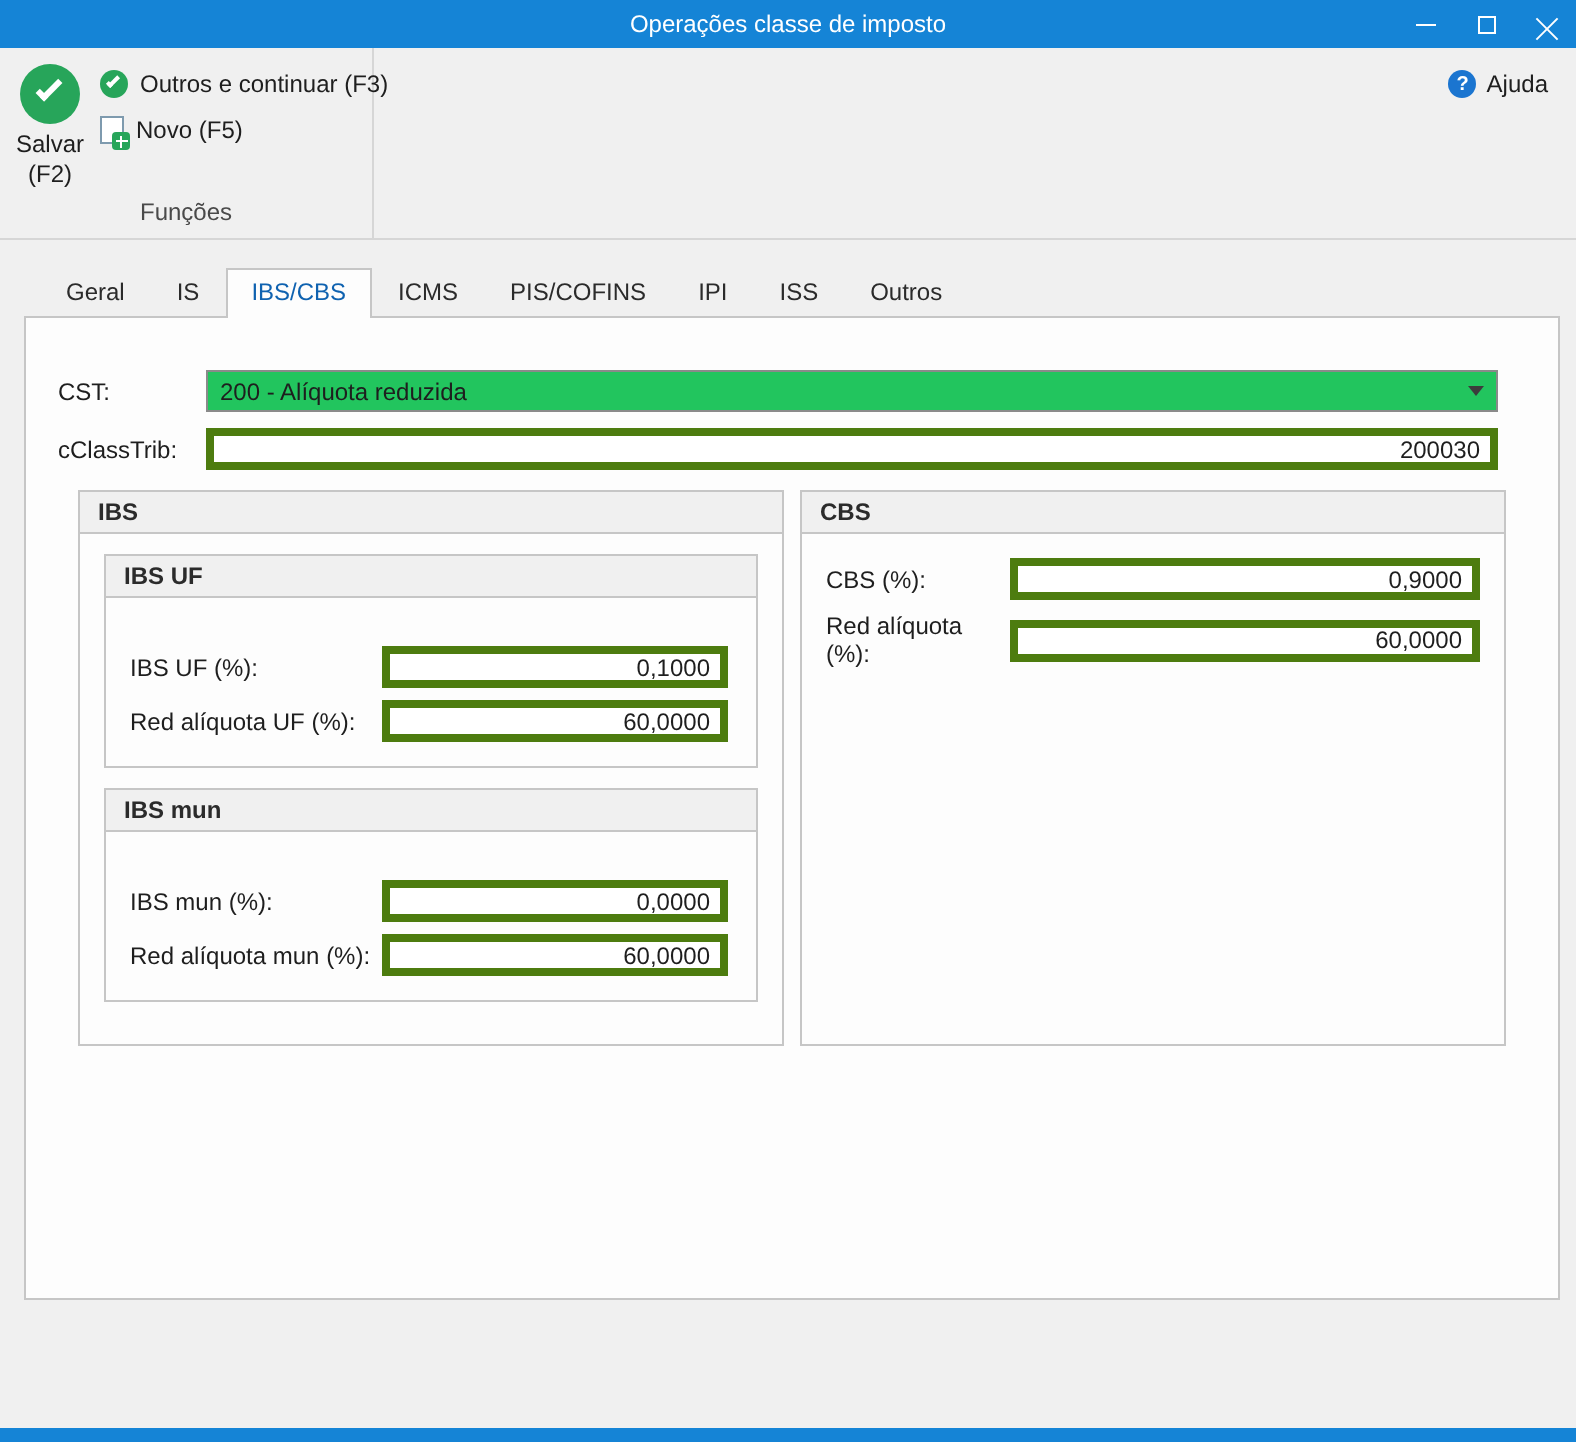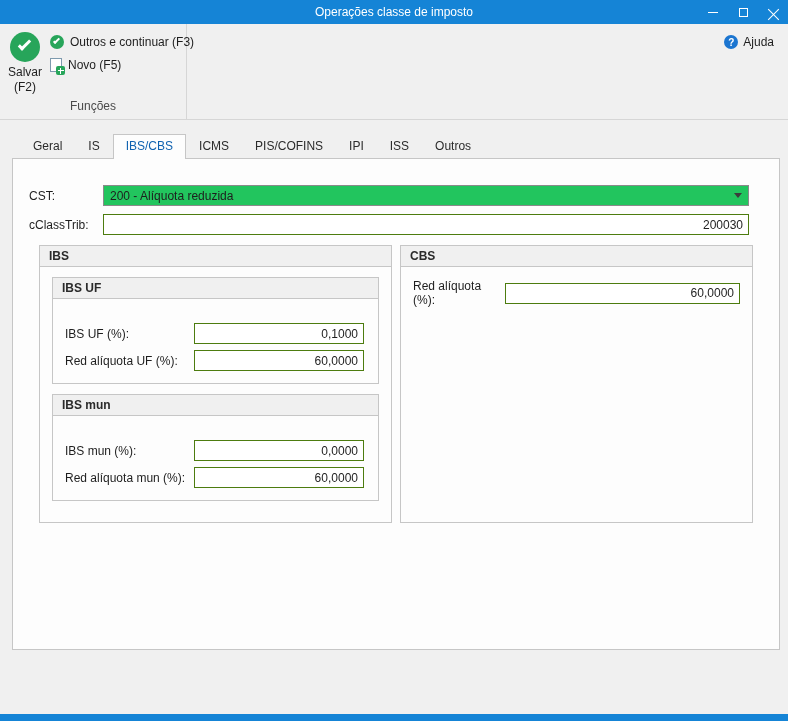--- a/index.html
+++ b/index.html
@@ -68,21 +68,21 @@
   .panel { background: #fdfdfd; border: 1px solid #c6c6c6; height: 492px; flex: 0 0 auto; padding-top: 26px; }
   .form-row { display: flex; align-items: center; margin: 0 30px 8px 16px; }
   .form-row .lbl { width: 74px; flex: 0 0 auto; }
   .combo {
     flex: 1; height: 21px; background: #22c55e; border: 1px solid #8a8a8a;
     display: flex; align-items: center; padding: 0 6px; cursor: default;
   }
   .combo-text { flex: 1; }
   .caret { width: 0; height: 0; border-left: 4px solid transparent; border-right: 4px solid transparent; border-top: 5px solid #3c3c3c; }
   input.txt {
-    flex: 1; height: 21px; border: 1px solid #4d7c0f; background: #fff;
+    flex: 1; height: 21px; border: 4px solid #4d7c0f; background: #fff;
     font-family: "Liberation Sans", sans-serif; font-size: 12px; padding: 0 5px; color: #1e1e1e;
   }
   input.num { text-align: right; }
 
   
   .groups { display: flex; gap: 8px; margin: 10px 26px 0 26px; height: 278px; }
   .groupbox { flex: 1; border: 1px solid #c6c6c6; background: #fdfdfd; display: flex; flex-direction: column; }
   .group-header {
     height: 21px; background: #f0f0f0; border-bottom: 1px solid #c6c6c6;
     display: flex; align-items: center; padding: 0 9px; flex: 0 0 auto; color: #2b2b2b; font-weight: bold;
@@ -224,20 +224,24 @@
 
           </div>
         </div>
 
         <div class="groupbox">
           <div class="group-header">
             <span>CBS</span>
           </div>
           <div class="group-body cbs-body">
             <div class="field-row">
+              <span class="flabel">CBS (%):</span>
+              <input type="text" class="txt num" value="0,9000" style="">
+            </div>
+            <div class="field-row">
               <span class="flabel">Red alíquota (%):</span>
               <input type="text" class="txt num" value="60,0000" style="">
             </div>
           </div>
         </div>
 
       </div>
     </div>
   </div>
 

